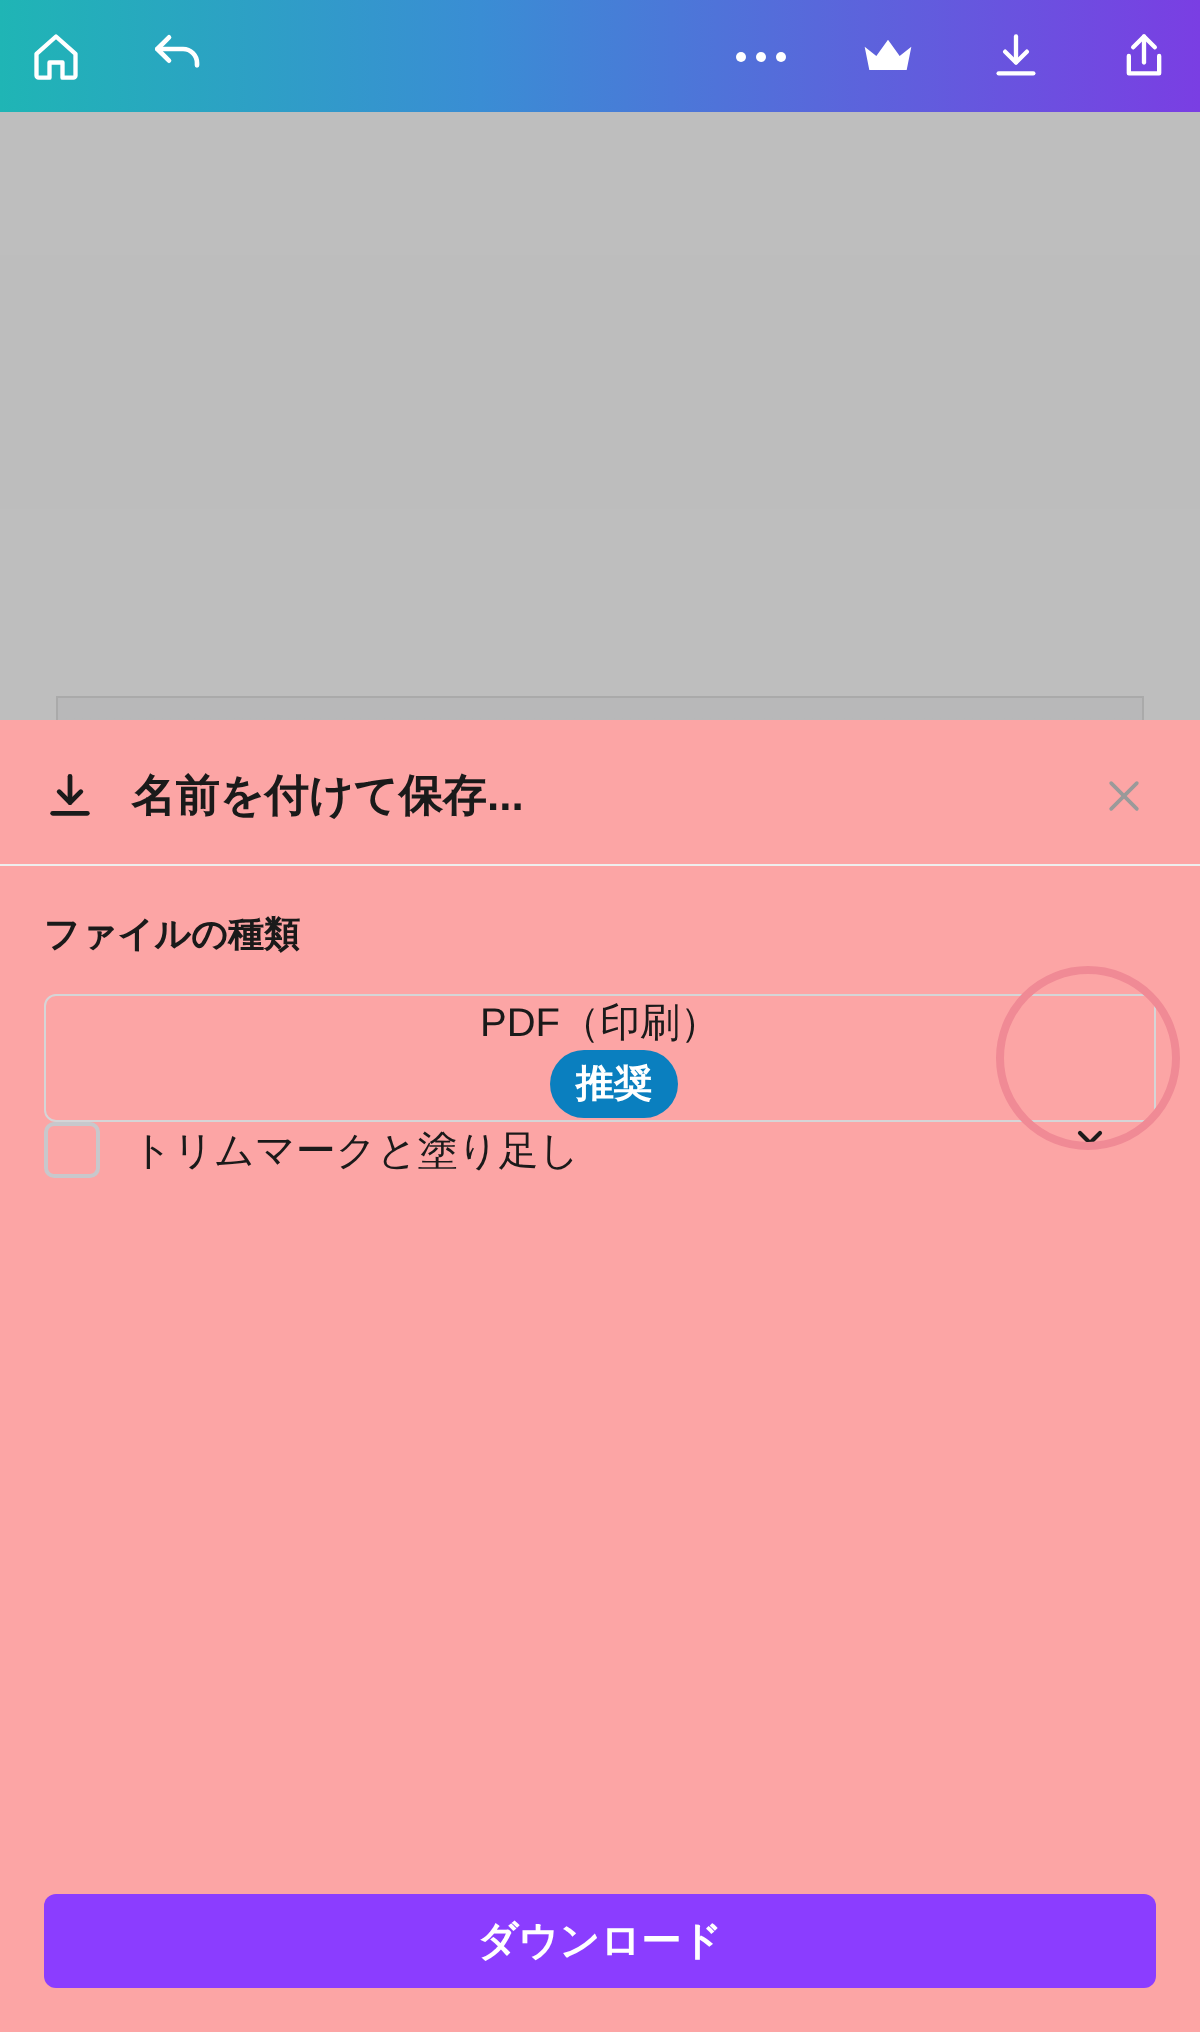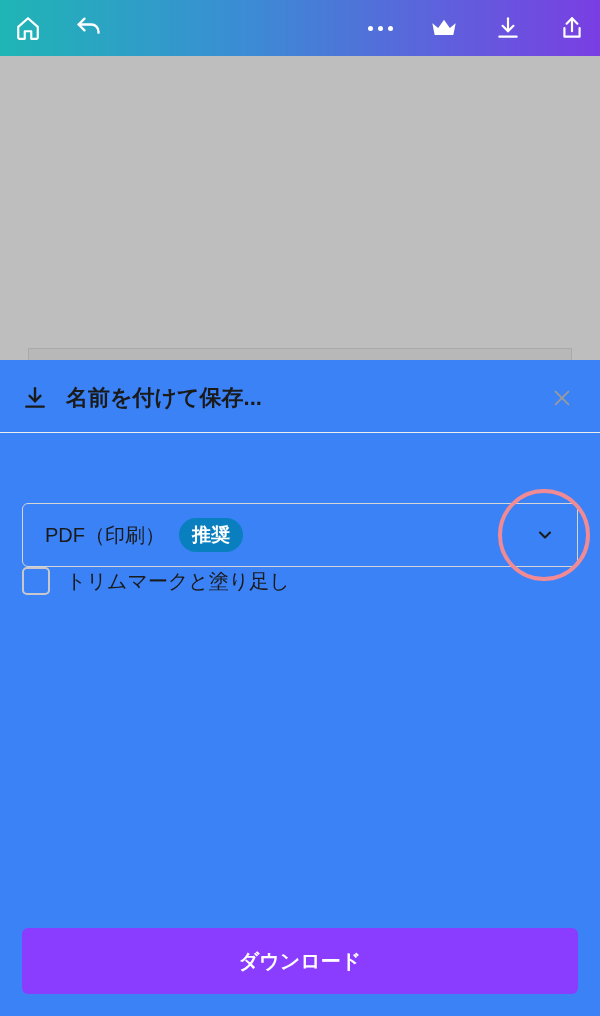--- a/index.html
+++ b/index.html
@@ -64,26 +64,25 @@
       height: 140px;
       background: linear-gradient(180deg,#e6e6e8,#d7d7da);
       border: 1px solid #ccc;
     }
     .sheet {
       position: absolute;
       left: 0;
       right: 0;
       top: 360px;
       bottom: 0;
-      background: #3b82f6;
+      background: #fca5a5;
       border-top-left-radius: 0;
       border-top-right-radius: 0;
       display: flex;
       flex-direction: column;
-      gap: 48px;
     }
     .sheet-header {
       display: flex;
       align-items: center;
       padding: 22px 22px 18px 22px;
       border-bottom: 1px solid #eee;
     }
     .sheet-header-icon {
       margin-right: 18px;
       display: flex;
@@ -118,20 +117,21 @@
       position: relative;
     }
     .select-box {
       border: 1px solid #d5d5d7;
       border-radius: 6px;
       height: 64px;
       display: flex;
       align-items: center;
       padding: 0 22px;
       cursor: pointer;
+      flex-direction: column;
     }
     .select-label {
       font-size: 20px;
       color: #1a1a1a;
     }
     .badge {
       background: #0a7fbf;
       color: #fff;
       font-size: 19px;
       font-weight: 600;
@@ -169,21 +169,21 @@
     }
     .checkbox-label {
       font-size: 20px;
       color: #1a1a1a;
     }
     .sheet-footer {
       padding: 0 22px 22px 22px;
     }
     .download-btn {
       width: 100%;
-      height: 66px;
+      height: 47px;
       background: #8b3dff;
       color: #fff;
       border: none;
       border-radius: 6px;
       font-size: 20px;
       font-weight: 700;
       cursor: pointer;
     }
     .dots {
       display: flex;
@@ -260,20 +260,21 @@
     <div class="sheet-title">名前を付けて保存...</div>
     <div class="sheet-close">
       <svg width="22" height="22" viewBox="0 0 24 24" fill="none" stroke="#9a9a9a" stroke-width="2" stroke-linecap="round">
           <path d="M5 5 L19 19"></path>
           <path d="M19 5 L5 19"></path>
         </svg>
     </div>
   </div>
 
   <div class="sheet-body">
+    <div class="section-label">ファイルの種類</div>
 
     <div class="select-wrap">
       <div class="select-box">
         <span class="select-label">PDF（印刷）</span>
         <span class="badge">推奨</span>
         <span class="select-chevron">
           <svg width="20" height="20" viewBox="0 0 24 24" fill="none" stroke="#1a1a1a" stroke-width="2.5" stroke-linecap="round" stroke-linejoin="round">
               <path d="M6 9 L12 15 L18 9"></path>
             </svg>
         </span>

